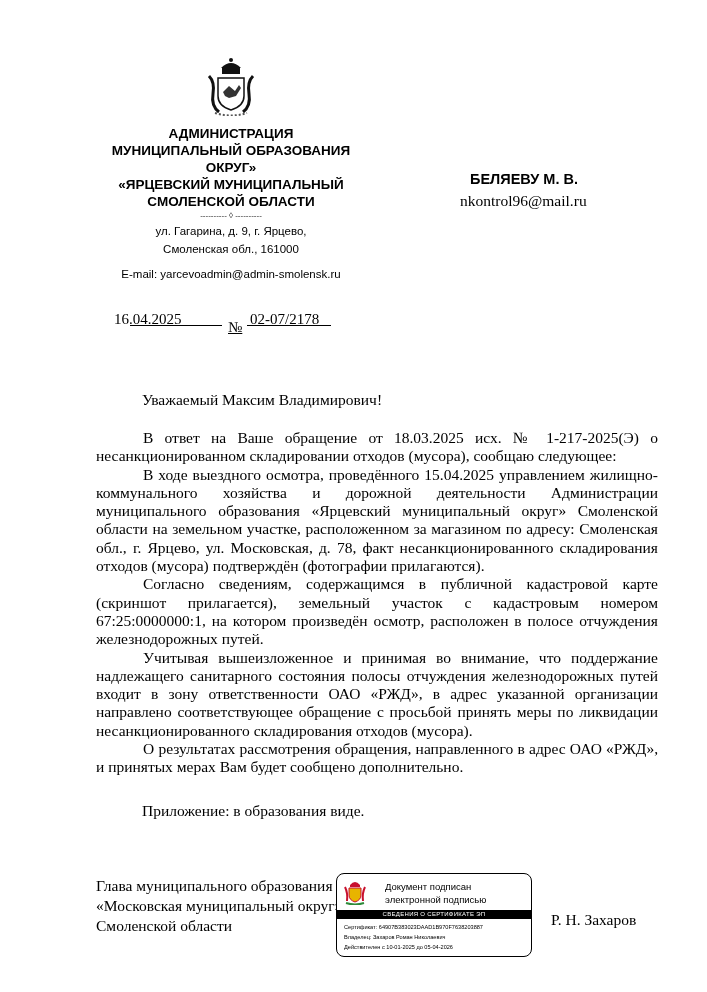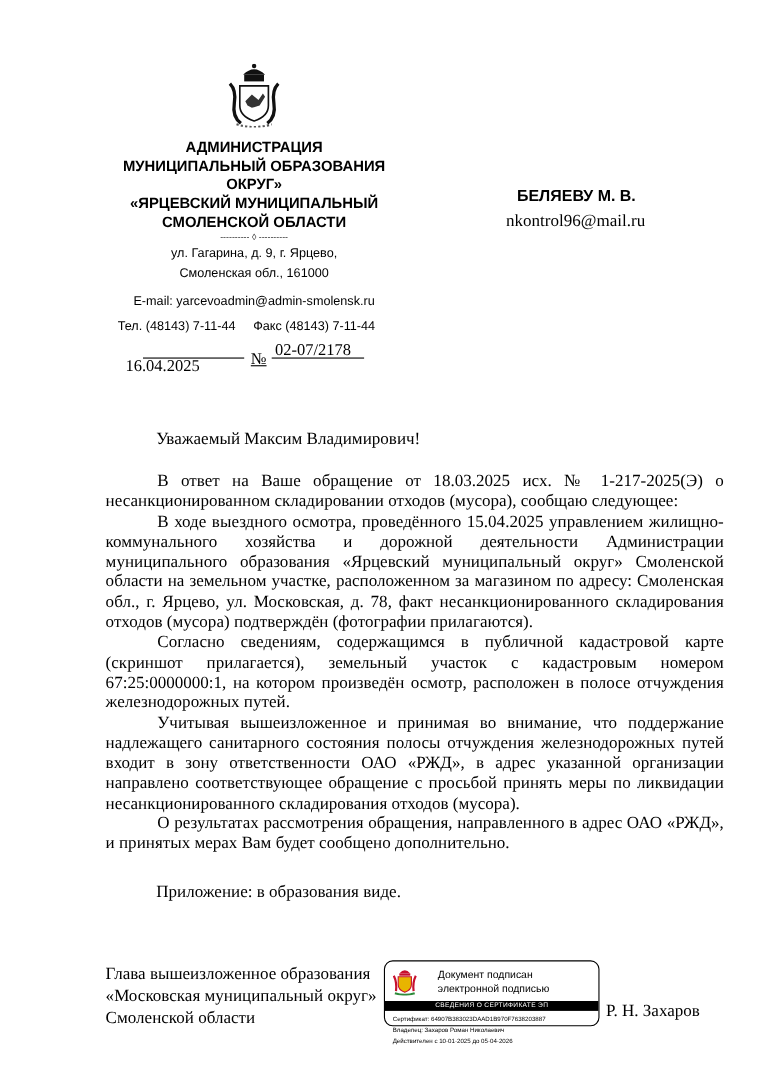--- a/index.html
+++ b/index.html
@@ -10,40 +10,40 @@
   .crest { position: absolute; left: 205px; top: 58px; width: 52px; height: 58px; }
   .org-block { position: absolute; left: 95px; top: 125px; width: 272px; text-align: center; }
   .org-name { font-weight: bold; font-size: 13.5px; line-height: 17px; }
   .org-sep { font-size: 8px; line-height: 12px; color: #222; }
   .org-addr { font-size: 11.5px; line-height: 17px; margin-top: 1px; }
   .org-email { font-size: 11.5px; margin-top: 9px; line-height: 14px; }
   .org-phone { font-size: 11.5px; margin-top: 9px; line-height: 14px; text-align: left; padding-left: 12px; white-space: nowrap; }
   .org-phone span + span { margin-left: 16px; }
 
   .regline { position: absolute; top: 311px; left: 112px; width: 240px; height: 26px; font-size: 15px; }
-  .reg-date { position: absolute; left: 2px; top: 14px; }
+  .reg-date { position: absolute; left: 2px; top: 0; }
   .reg-u1 { position: absolute; left: 18px; top: 14px; width: 92px; border-bottom: 1px solid #000; }
   .reg-no { position: absolute; left: 116px; top: 8px; text-decoration: underline; }
   .reg-num { position: absolute; left: 138px; top: 0; }
   .reg-u2 { position: absolute; left: 135px; top: 14px; width: 84px; border-bottom: 1px solid #000; }
 
   .addressee { position: absolute; left: 470px; top: 171px; font-weight: bold; font-size: 14.5px; }
   .addressee-email { position: absolute; left: 460px; top: 192px; font-size: 15.5px; }
 
   .greeting { position: absolute; left: 142px; top: 391px; font-size: 15.5px; }
 
   .body-text { position: absolute; left: 96px; top: 429px; width: 562px; font-size: 15.5px; line-height: 18.3px; text-align: justify; }
   .body-text p { margin: 0; text-indent: 47px; }
 
   .attachment { position: absolute; left: 142px; top: 802px; font-size: 15.5px; }
 
   .sign-title { position: absolute; left: 96px; top: 876px; font-size: 15.5px; line-height: 20px; }
   .sign-name { position: absolute; left: 551px; top: 911px; font-size: 15.5px; }
 
-  .stamp { position: absolute; left: 349px; top: 873px; width: 196px; height: 60px; border: 1.5px solid #000; border-radius: 8px; background: #fff; box-sizing: border-box; }
+  .stamp { position: absolute; left: 336px; top: 873px; width: 196px; height: 84px; border: 1.5px solid #000; border-radius: 8px; background: #fff; box-sizing: border-box; }
   .stamp-crest { position: absolute; left: 7px; top: 5px; width: 22px; height: 26px; }
   .stamp-title { position: absolute; left: 48px; top: 6px; font-size: 9.5px; line-height: 13px; }
   .stamp-bar { position: absolute; left: 0; right: 0; top: 36px; height: 9px; background: #000; color: #fff; font-size: 6px; line-height: 9px; text-align: center; letter-spacing: 0.3px; }
   .stamp-info { position: absolute; left: 7px; top: 48px; font-size: 5.6px; line-height: 10px; white-space: nowrap; }
 </style>
 </head>
 <body>
 
 <div class="crest">
   <svg width="52" height="58" viewBox="0 0 52 58">
@@ -64,23 +64,20 @@
 <div class="org-block sans">
   <div class="org-name">АДМИНИСТРАЦИЯ</div>
   <div class="org-name">МУНИЦИПАЛЬНЫЙ ОБРАЗОВАНИЯ</div>
   <div class="org-name">ОКРУГ»</div>
   <div class="org-name">«ЯРЦЕВСКИЙ МУНИЦИПАЛЬНЫЙ</div>
   <div class="org-name">СМОЛЕНСКОЙ ОБЛАСТИ</div>
   <div class="org-sep">---------- ◊ ----------</div>
   <div class="org-addr">ул. Гагарина, д. 9, г. Ярцево,</div>
   <div class="org-addr">Смоленская обл., 161000</div>
   <div class="org-email">E-mail: yarcevoadmin@admin-smolensk.ru</div>
-  <div class="org-phone">
-    <span>Тел. (48143) 7-11-44</span><span>Факс (48143) 7-11-44</span>
-  </div>
 </div>
 
 <div class="regline serif">
   <span class="reg-date">16.04.2025</span>
   <span class="reg-u1"></span>
   <span class="reg-no">№</span>
   <span class="reg-num">02-07/2178</span>
   <span class="reg-u2"></span>
 </div>
 
@@ -93,21 +90,21 @@
   <p>В ответ на Ваше обращение от 18.03.2025 исх. № 1-217-2025(Э) о несанкционированном складировании отходов (мусора), сообщаю следующее:</p>
   <p>В ходе выездного осмотра, проведённого 15.04.2025 управлением жилищно-коммунального хозяйства и дорожной деятельности Администрации муниципального образования «Ярцевский муниципальный округ» Смоленской области на земельном участке, расположенном за магазином по адресу: Смоленская обл., г. Ярцево, ул. Московская, д. 78, факт несанкционированного складирования отходов (мусора) подтверждён (фотографии прилагаются).</p>
   <p>Согласно сведениям, содержащимся в публичной кадастровой карте (скриншот прилагается), земельный участок с кадастровым номером 67:25:0000000:1, на котором произведён осмотр, расположен в полосе отчуждения железнодорожных путей.</p>
   <p>Учитывая вышеизложенное и принимая во внимание, что поддержание надлежащего санитарного состояния полосы отчуждения железнодорожных путей входит в зону ответственности ОАО «РЖД», в адрес указанной организации направлено соответствующее обращение с просьбой принять меры по ликвидации несанкционированного складирования отходов (мусора).</p>
   <p>О результатах рассмотрения обращения, направленного в адрес ОАО «РЖД», и принятых мерах Вам будет сообщено дополнительно.</p>
 </div>
 
 <div class="attachment serif">Приложение: в образования виде.</div>
 
 <div class="sign-title serif">
-  <div>Глава вышеизложенное образования</div>
+  <div>Глава муниципального образования</div>
   <div>«Московская муниципальный округ»</div>
   <div>Смоленской области</div>
 </div>
 <div class="sign-name serif">Р. Н. Захаров</div>
 
 <div class="stamp sans">
   <div class="stamp-crest">
     <svg width="22" height="26" viewBox="0 0 22 26">
       <path d="M6 6 Q11 0 16 6 Z" fill="#c8102e"></path>
       <rect x="6" y="6" width="10" height="2" fill="#c8102e"></rect>

